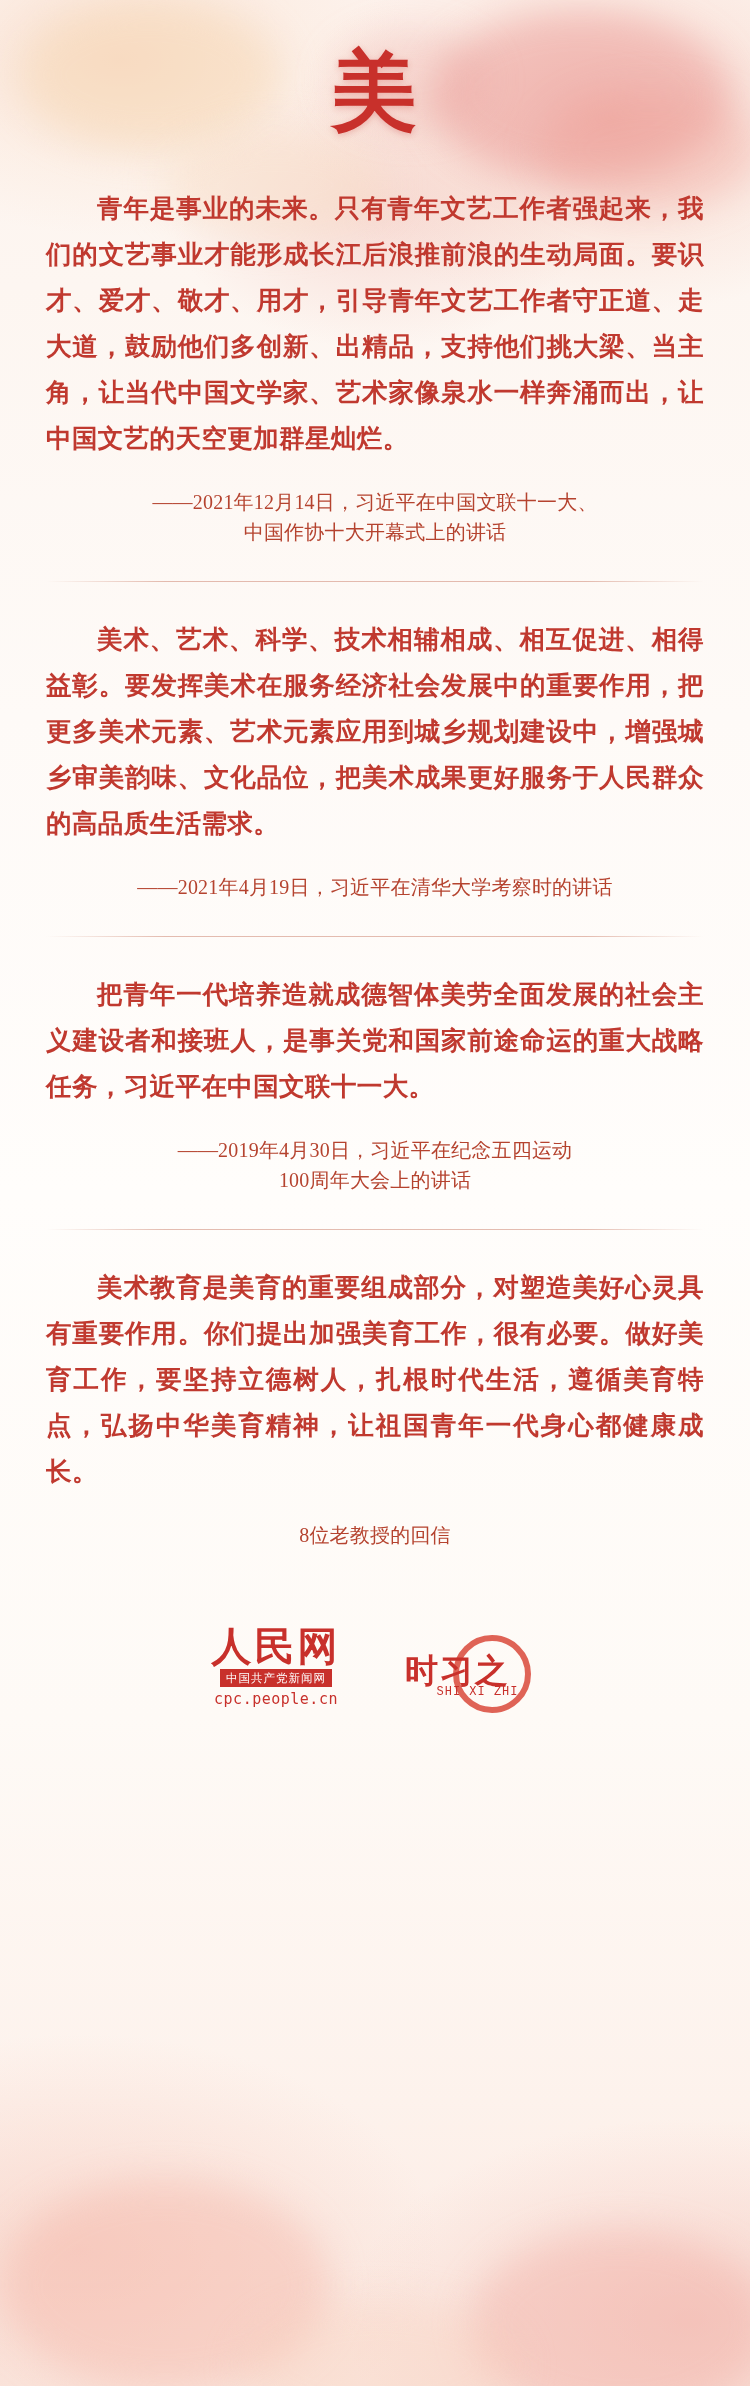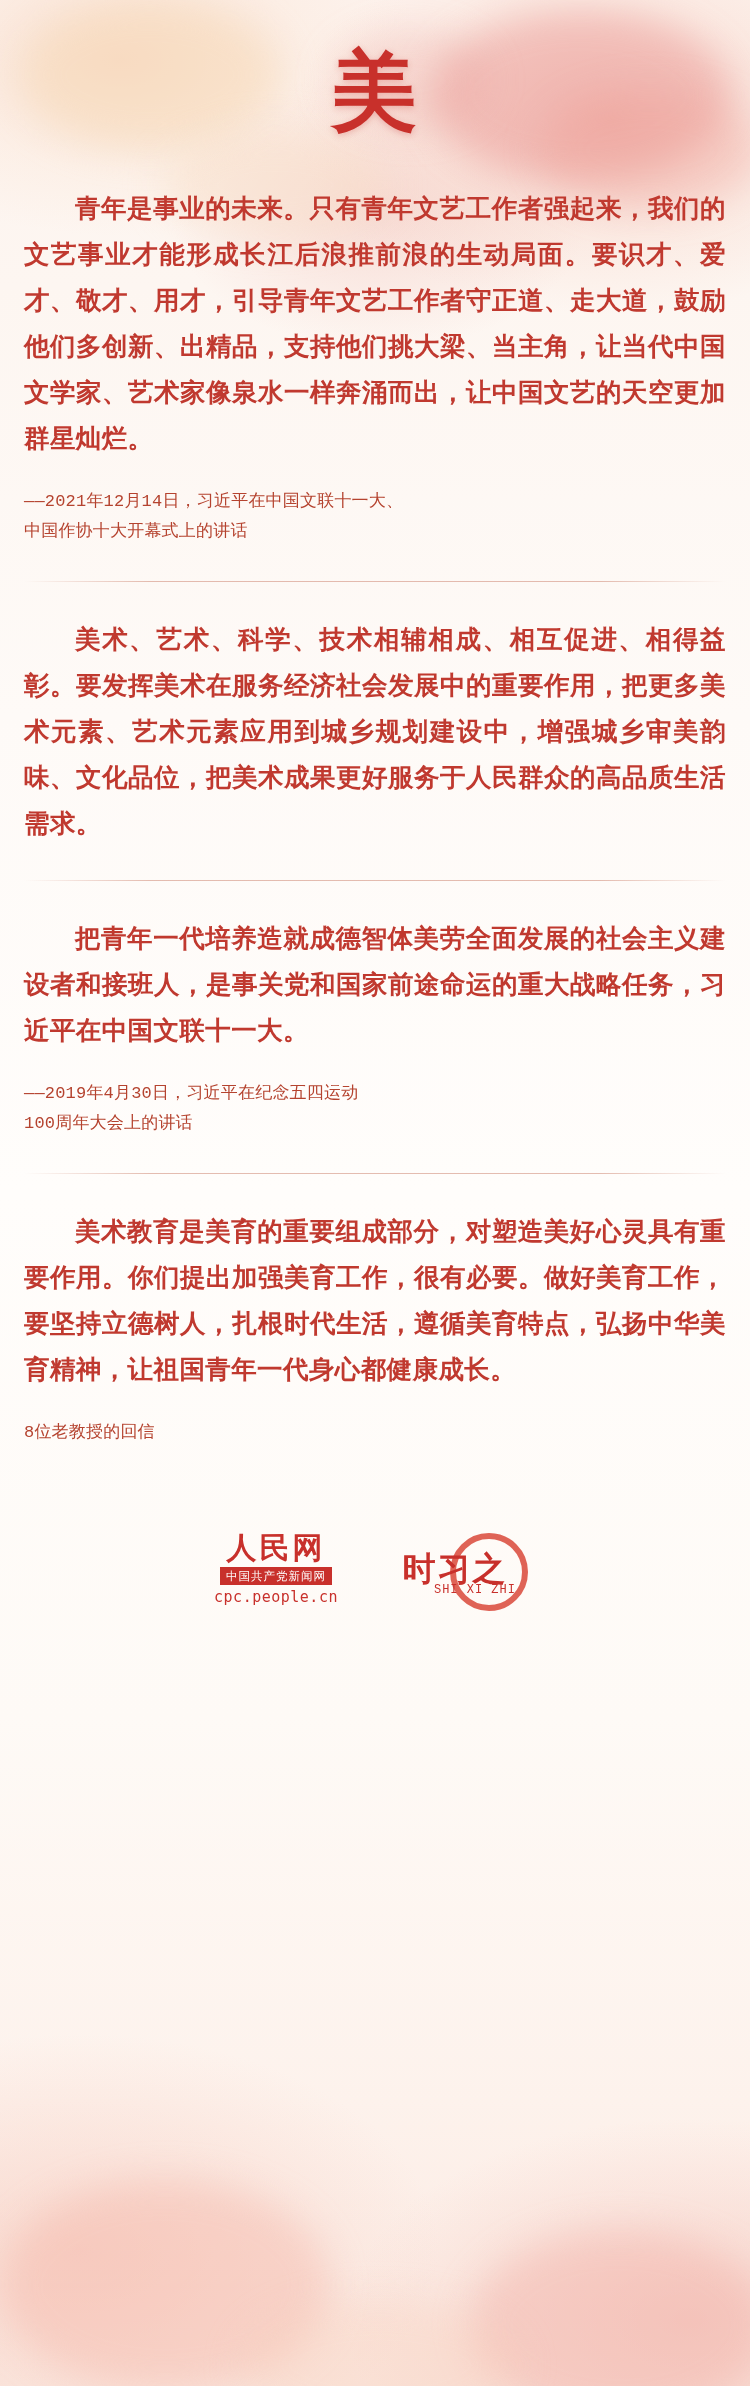--- a/index.html
+++ b/index.html
@@ -51,46 +51,46 @@
     font-family: "DejaVu Serif", serif;
     font-weight: bold;
     font-size: 86px;
     color: #c8302b;
     letter-spacing: 2px;
     text-shadow: 0 2px 6px rgba(200,48,43,0.25);
   }
 
   .content {
     position: relative;
-    padding: 0 24px;
+    padding: 0 46px;
   }
 
   .block {
     position: relative;
     margin-bottom: 6px;
   }
 
   .quote {
     font-family: "DejaVu Sans", sans-serif;
     font-weight: bold;
     font-size: 25.5px;
     line-height: 46px;
     color: #c0392f;
     text-indent: 51px;
     letter-spacing: 0.4px;
     text-align: justify;
   }
 
   .source {
     margin-top: 26px;
-    font-family: Liberation Mono, monospace;
-    font-size: 17px;
+    font-family: Liberation Serif, serif;
+    font-size: 20px;
     line-height: 30px;
     color: #b5432f;
-    text-align: left;
+    text-align: center;
     letter-spacing: 0.2px;
   }
 
   .divider {
     height: 1px;
     margin: 34px auto 34px auto;
     width: 100%;
     background: linear-gradient(90deg, rgba(214,150,130,0) 0%, rgba(206,135,115,0.55) 18%, rgba(206,135,115,0.55) 82%, rgba(214,150,130,0) 100%);
   }
 
@@ -103,23 +103,23 @@
     justify-content: center;
     gap: 48px;
   }
   .logo-people {
     display: flex;
     flex-direction: column;
     align-items: center;
     gap: 3px;
   }
   .logo-people .cn {
-    font-family: Liberation Serif, serif;
-    font-weight: bold;
-    font-size: 30px;
+    font-family: Liberation Mono, monospace;
+    font-weight: bold;
+    font-size: 40px;
     color: #c8302b;
     letter-spacing: 3px;
     line-height: 32px;
   }
   .logo-people .sub {
     font-family: "DejaVu Sans", sans-serif;
     font-size: 11.5px;
     color: #ffffff;
     background: #c8302b;
     padding: 2px 6px;
@@ -196,20 +196,23 @@
       <div class="source">
         <div>——2021年12月14日，习近平在中国文联十一大、</div>
         <div>中国作协十大开幕式上的讲话</div>
       </div>
     </div>
 
     <div class="divider"></div>
 
     <div class="block">
       <div class="quote">美术、艺术、科学、技术相辅相成、相互促进、相得益彰。要发挥美术在服务经济社会发展中的重要作用，把更多美术元素、艺术元素应用到城乡规划建设中，增强城乡审美韵味、文化品位，把美术成果更好服务于人民群众的高品质生活需求。</div>
+      <div class="source">
+        <div>——2021年4月19日，习近平在清华大学考察时的讲话</div>
+      </div>
     </div>
 
     <div class="divider"></div>
 
     <div class="block">
       <div class="quote">把青年一代培养造就成德智体美劳全面发展的社会主义建设者和接班人，是事关党和国家前途命运的重大战略任务，习近平在中国文联十一大。</div>
       <div class="source">
         <div>——2019年4月30日，习近平在纪念五四运动</div>
         <div>100周年大会上的讲话</div>
       </div>

